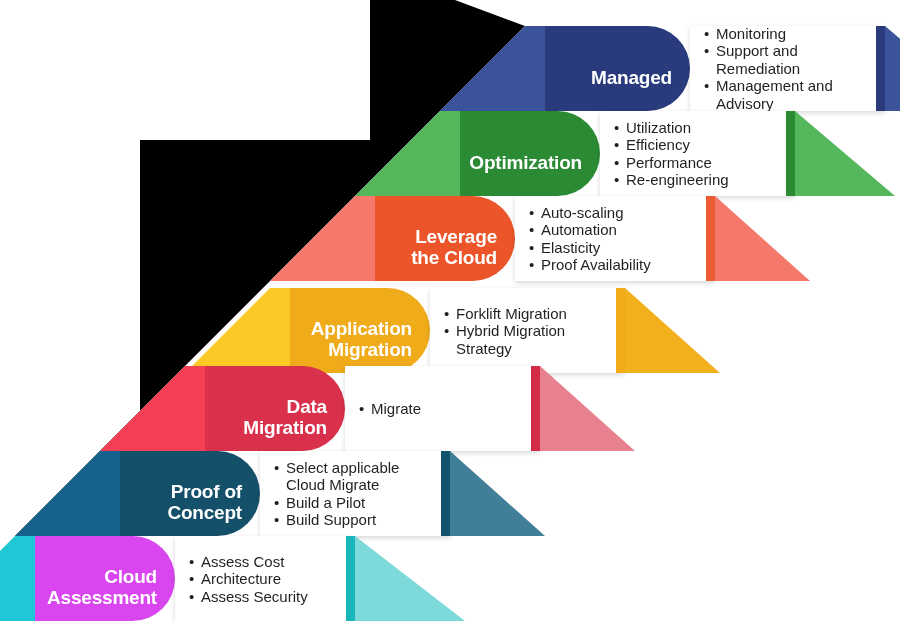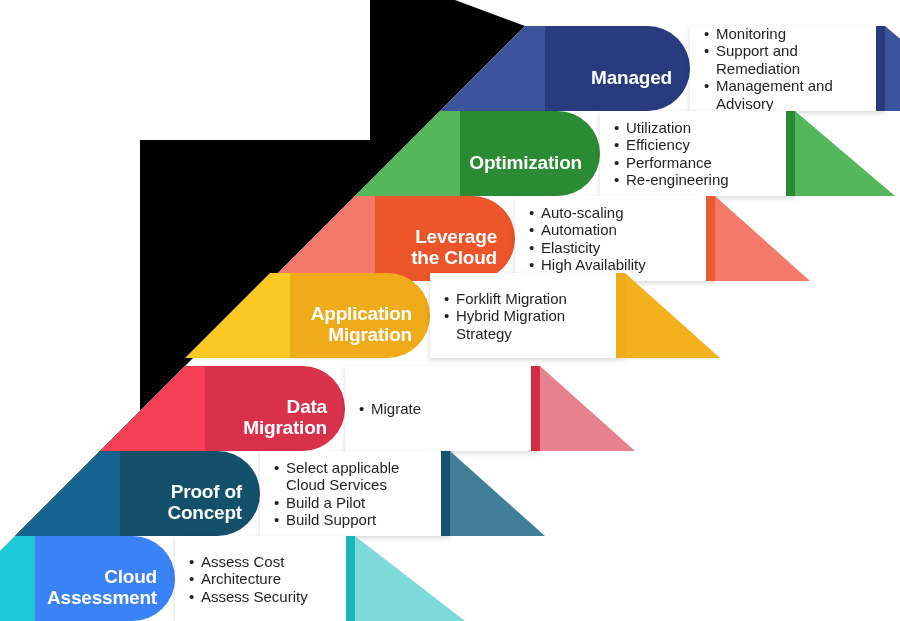--- a/index.html
+++ b/index.html
@@ -90,27 +90,27 @@
         </div>
         <div class="cap" style="left: 375px; width: 140px; background: rgb(236, 84, 41);">
           <div class="label">Leverage
 the Cloud</div>
         </div>
         <div class="panel" style="left: 515px; width: 200px;">
           <ul>
             <li>Auto-scaling</li>
             <li>Automation</li>
             <li>Elasticity</li>
-            <li>High Availability</li>
+            <li>Proof Availability</li>
           </ul>
         </div>
         <div class="vbar" style="left: 706px; background: rgb(236, 91, 51);"></div>
         <div class="tri" style="left: 715px; width: 95px; background: rgb(244, 121, 106); clip-path: polygon(0px 0px, 0px 100%, 100% 100%);"></div>
       </div>
-      <div class="row" style="top: 273px; left: 0px; width: 900px; z-index: 14;">
+      <div class="row" style="top: 288px; left: 0px; width: 900px; z-index: 14;">
         <div class="chev" style="left: 185px; width: 175px;">
           <div class="body" style="background: rgb(251, 201, 38); clip-path: polygon(85px 0px, 100% 0px, 100% 100%, 0px 100%);"></div>
         </div>
         <div class="cap" style="left: 290px; width: 140px; background: rgb(240, 171, 27);">
           <div class="label">Application
 Migration</div>
         </div>
         <div class="panel" style="left: 430px; width: 195px;">
           <ul>
             <li>Forklift Migration</li>
@@ -140,33 +140,33 @@
         <div class="chev" style="left: 15px; width: 175px;">
           <div class="body" style="background: rgb(20, 98, 141); clip-path: polygon(85px 0px, 100% 0px, 100% 100%, 0px 100%);"></div>
         </div>
         <div class="cap" style="left: 120px; width: 140px; background: rgb(21, 80, 107);">
           <div class="label">Proof of
 Concept</div>
         </div>
         <div class="panel" style="left: 260px; width: 190px;">
           <ul>
             <li>Select applicable
-Cloud Services</li>
+Cloud Migrate</li>
             <li>Build a Pilot</li>
             <li>Build Support</li>
           </ul>
         </div>
         <div class="vbar" style="left: 441px; background: rgb(20, 83, 111);"></div>
         <div class="tri" style="left: 450px; width: 95px; background: rgb(65, 127, 152); clip-path: polygon(0px 0px, 0px 100%, 100% 100%);"></div>
       </div>
       <div class="row" style="top: 536px; left: 0px; width: 900px; z-index: 17;">
         <div class="chev" style="left: -70px; width: 175px;">
           <div class="body" style="background: rgb(30, 200, 215); clip-path: polygon(85px 0px, 100% 0px, 100% 100%, 0px 100%);"></div>
         </div>
-        <div class="cap" style="left: 35px; width: 140px; background: #3b82f6;">
+        <div class="cap" style="left: 35px; width: 140px; background: #d946ef;">
           <div class="label">Cloud
 Assessment</div>
         </div>
         <div class="panel" style="left: 175px; width: 180px;">
           <ul>
             <li>Assess Cost</li>
             <li>Architecture</li>
             <li>Assess Security</li>
           </ul>
         </div>

